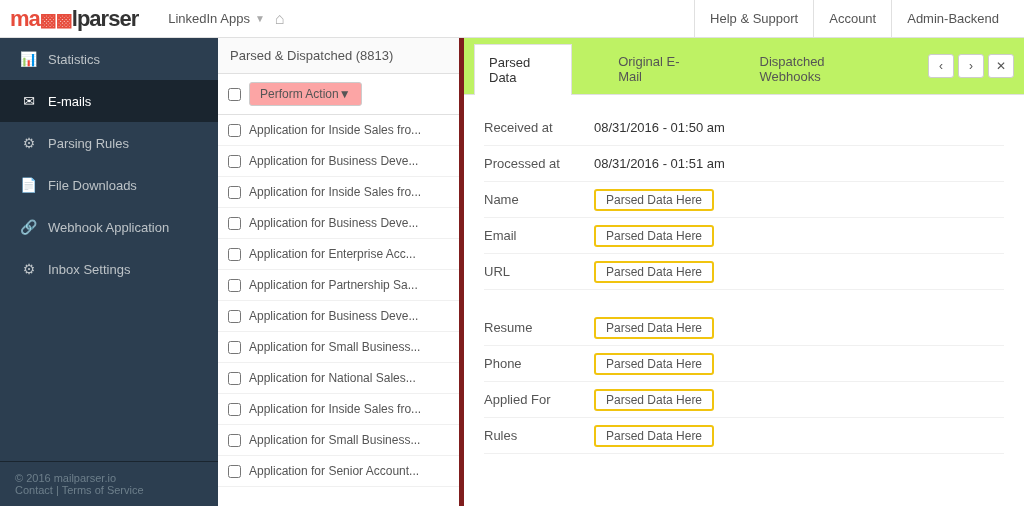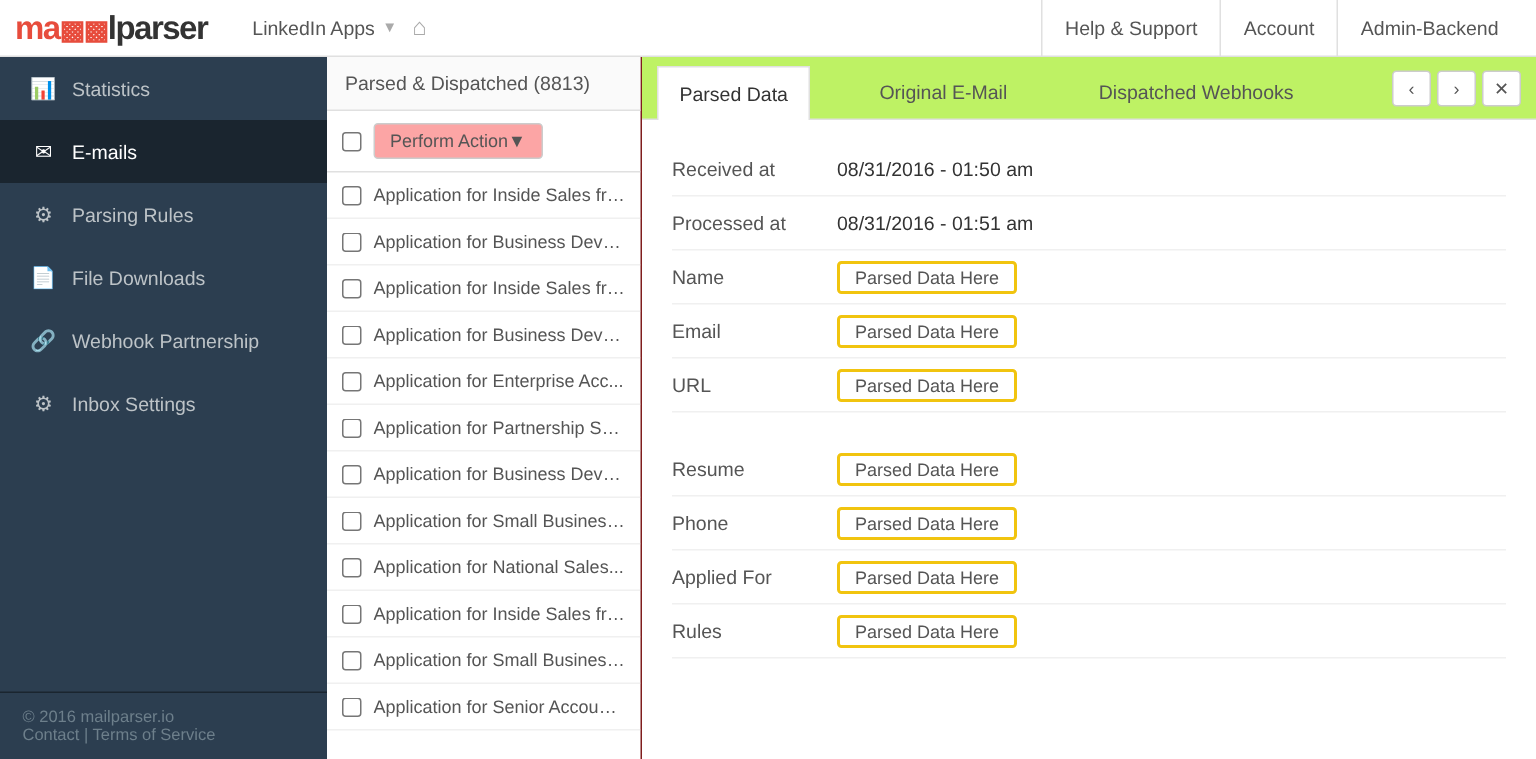--- a/index.html
+++ b/index.html
@@ -92,23 +92,23 @@
     .sidebar-footer {
       margin-top: auto;
       padding: 10px 15px;
       font-size: 11px;
       color: #6d7f8b;
       border-top: 1px solid #1a252f;
     }
 
     
     .email-list-panel {
-      width: 210px;
-      background: #fff;
-      border-right: 1px solid #7f1d1d;
+      width: 246px;
+      background: #fff;
+      border-right: 5px solid #7f1d1d;
       display: flex;
       flex-direction: column;
       flex-shrink: 0;
       overflow: hidden;
     }
     .email-list-header {
       padding: 10px 12px;
       border-bottom: 1px solid #e0e0e0;
       font-size: 13px;
       color: #555;
@@ -279,21 +279,21 @@
     <div class="sidebar-item">
       <span class="icon">⚙</span>
       <span>Parsing Rules</span>
     </div>
     <div class="sidebar-item">
       <span class="icon">📄</span>
       <span>File Downloads</span>
     </div>
     <div class="sidebar-item">
       <span class="icon">🔗</span>
-      <span>Webhook Partnership</span>
+      <span>Webhook Application</span>
     </div>
     <div class="sidebar-item">
       <span class="icon">⚙</span>
       <span>Inbox Settings</span>
     </div>
     <div class="sidebar-footer">
       <div>© 2016 mailparser.io</div>
       <div style="cursor:pointer;">Contact | Terms of Service</div>
     </div>
   </aside>

